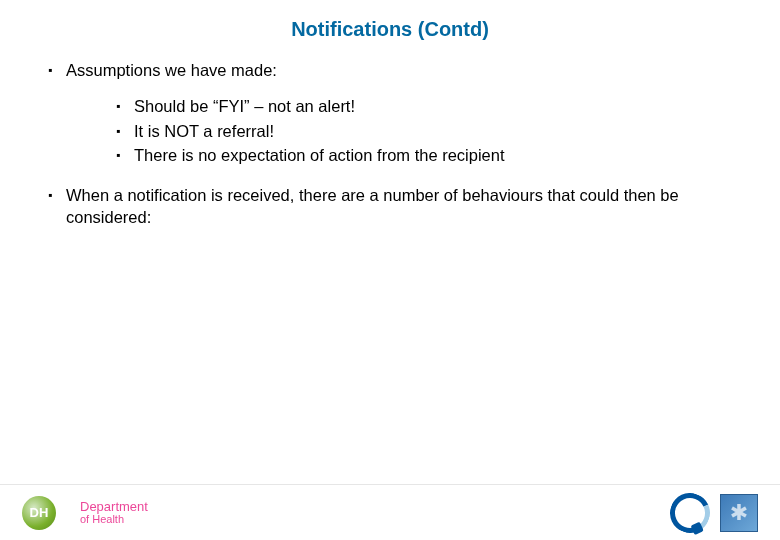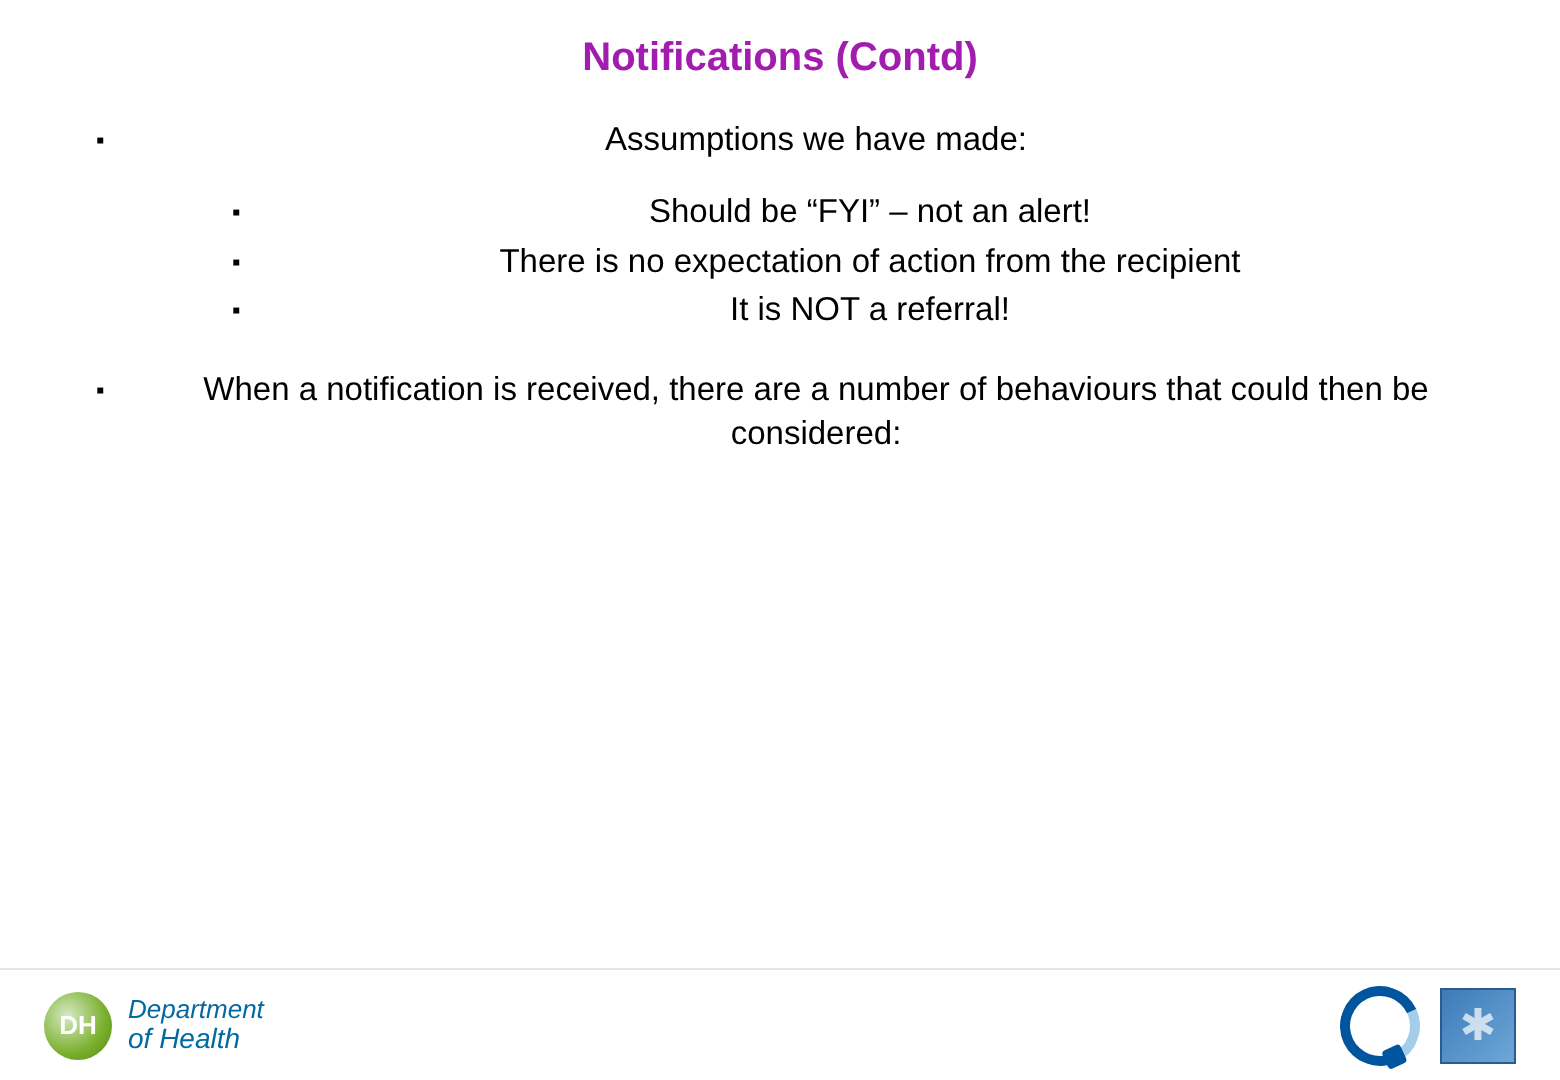--- a/index.html
+++ b/index.html
@@ -16,29 +16,28 @@
   .slide {
     width: 780px;
     height: 540px;
     position: relative;
     box-sizing: border-box;
   }
   .title {
     text-align: center;
     font-weight: bold;
     font-size: 20px;
-    color: #a21caf;
+    color: #0369a1;
     padding-top: 18px;
     padding-bottom: 8px;
   }
   .content {
     padding: 10px 30px 0 30px;
     font-size: 16.5px;
     line-height: 1.35;
-    text-align: center;
   }
   ul.lvl1 {
     list-style: none;
     padding-left: 18px;
     margin: 0 0 18px 0;
   }
   ul.lvl1 > li {
     position: relative;
     padding-left: 18px;
     margin-bottom: 2px;
@@ -95,27 +94,27 @@
     border-radius: 50%;
     background: radial-gradient(circle at 35% 35%, #d6e9c6, #7ab02c 60%, #568a18);
     display: flex;
     align-items: center;
     justify-content: center;
     color: #fff;
     font-weight: bold;
     font-size: 13px;
   }
   .dh-text {
-    color: #0369a1;
-    font-style: italic;
+    color: #ec4899;
     font-size: 14px;
     line-height: 1.05;
+    margin-left: 16px;
   }
   .dh-text .l1 { font-size: 13px; }
-  .dh-text .l2 { font-size: 14px; }
+  .dh-text .l2 { font-size: 11px; }
   .logo-right {
     display: flex;
     align-items: center;
     gap: 10px;
   }
   .q-logo {
     width: 30px;
     height: 30px;
     border: 5px solid #00559f;
     border-right-color: #a3cde8;
@@ -158,22 +157,22 @@
 
   <div class="title">Notifications (Contd)</div>
 
   <div class="content">
 
     <ul class="lvl1">
       <li>
         <span>Assumptions we have made:</span>
         <ul class="lvl2">
           <li><span>Should be “FYI” – not an alert!</span></li>
+          <li><span>It is NOT a referral!</span></li>
           <li><span>There is no expectation of action from the recipient</span></li>
-          <li><span>It is NOT a referral!</span></li>
         </ul>
       </li>
     </ul>
 
     <ul class="lvl1">
       <li>
         <span>When a notification is received, there are a number of behaviours that could then be considered:</span>
         <ul class="lvl2">
         </ul>
       </li>

